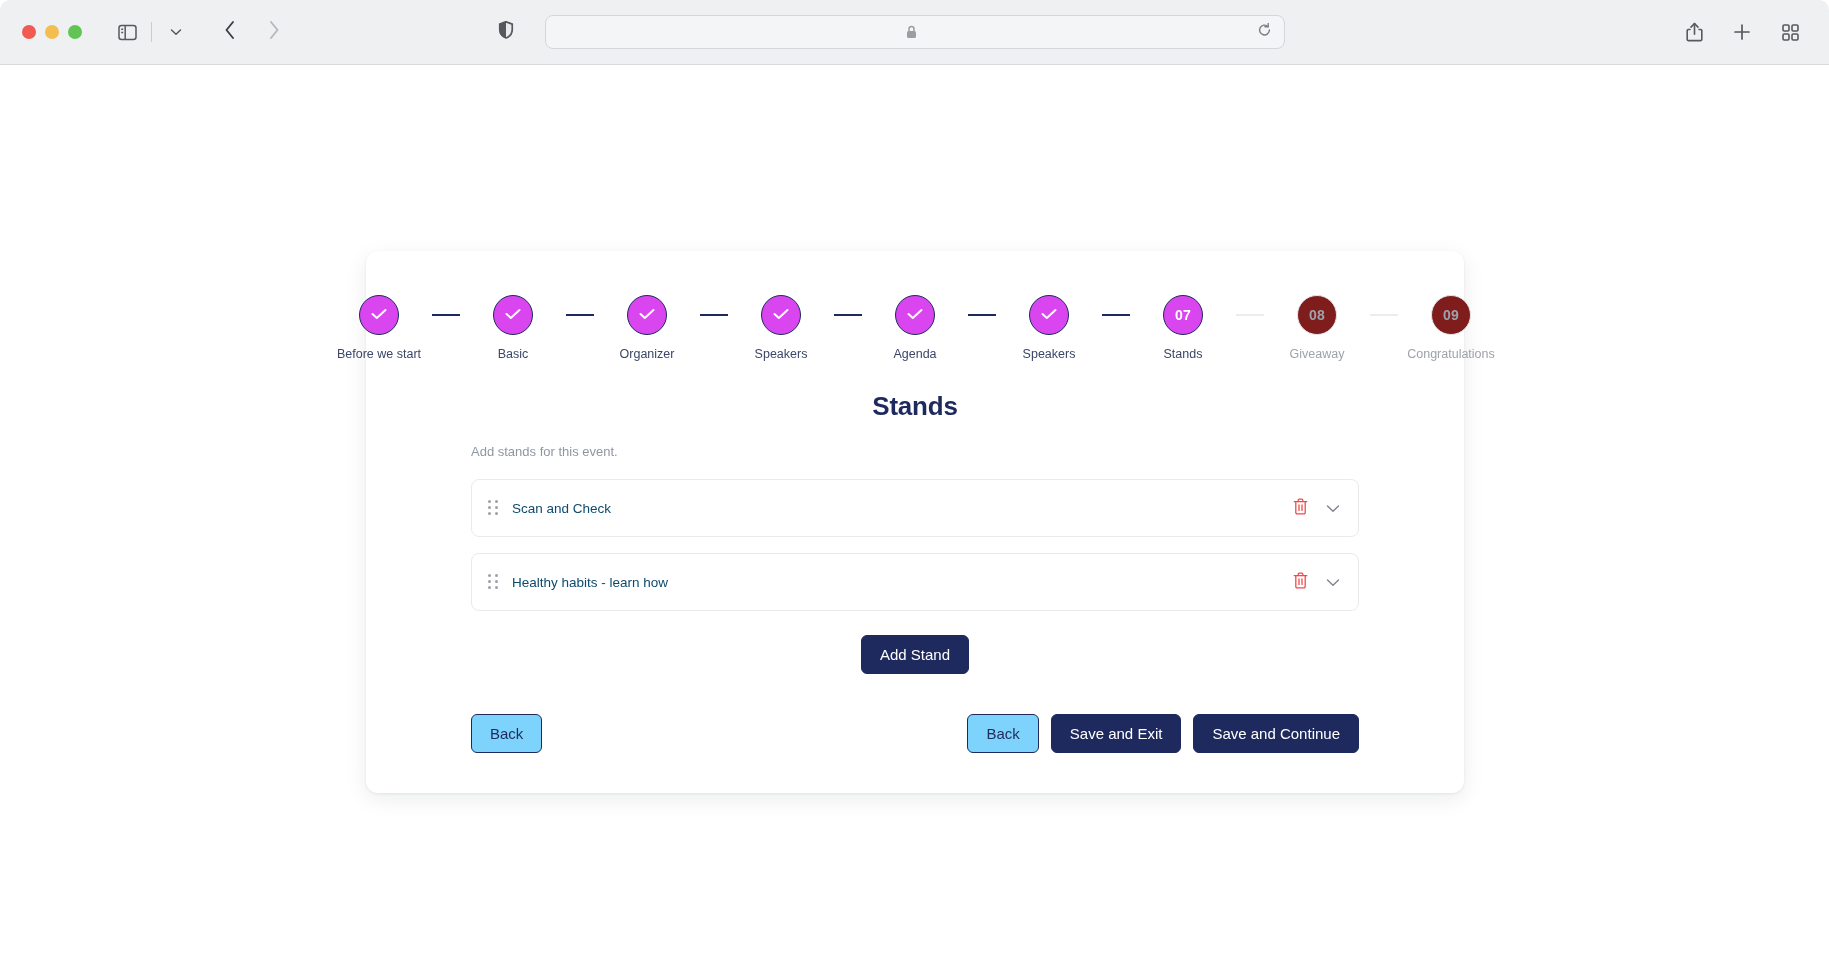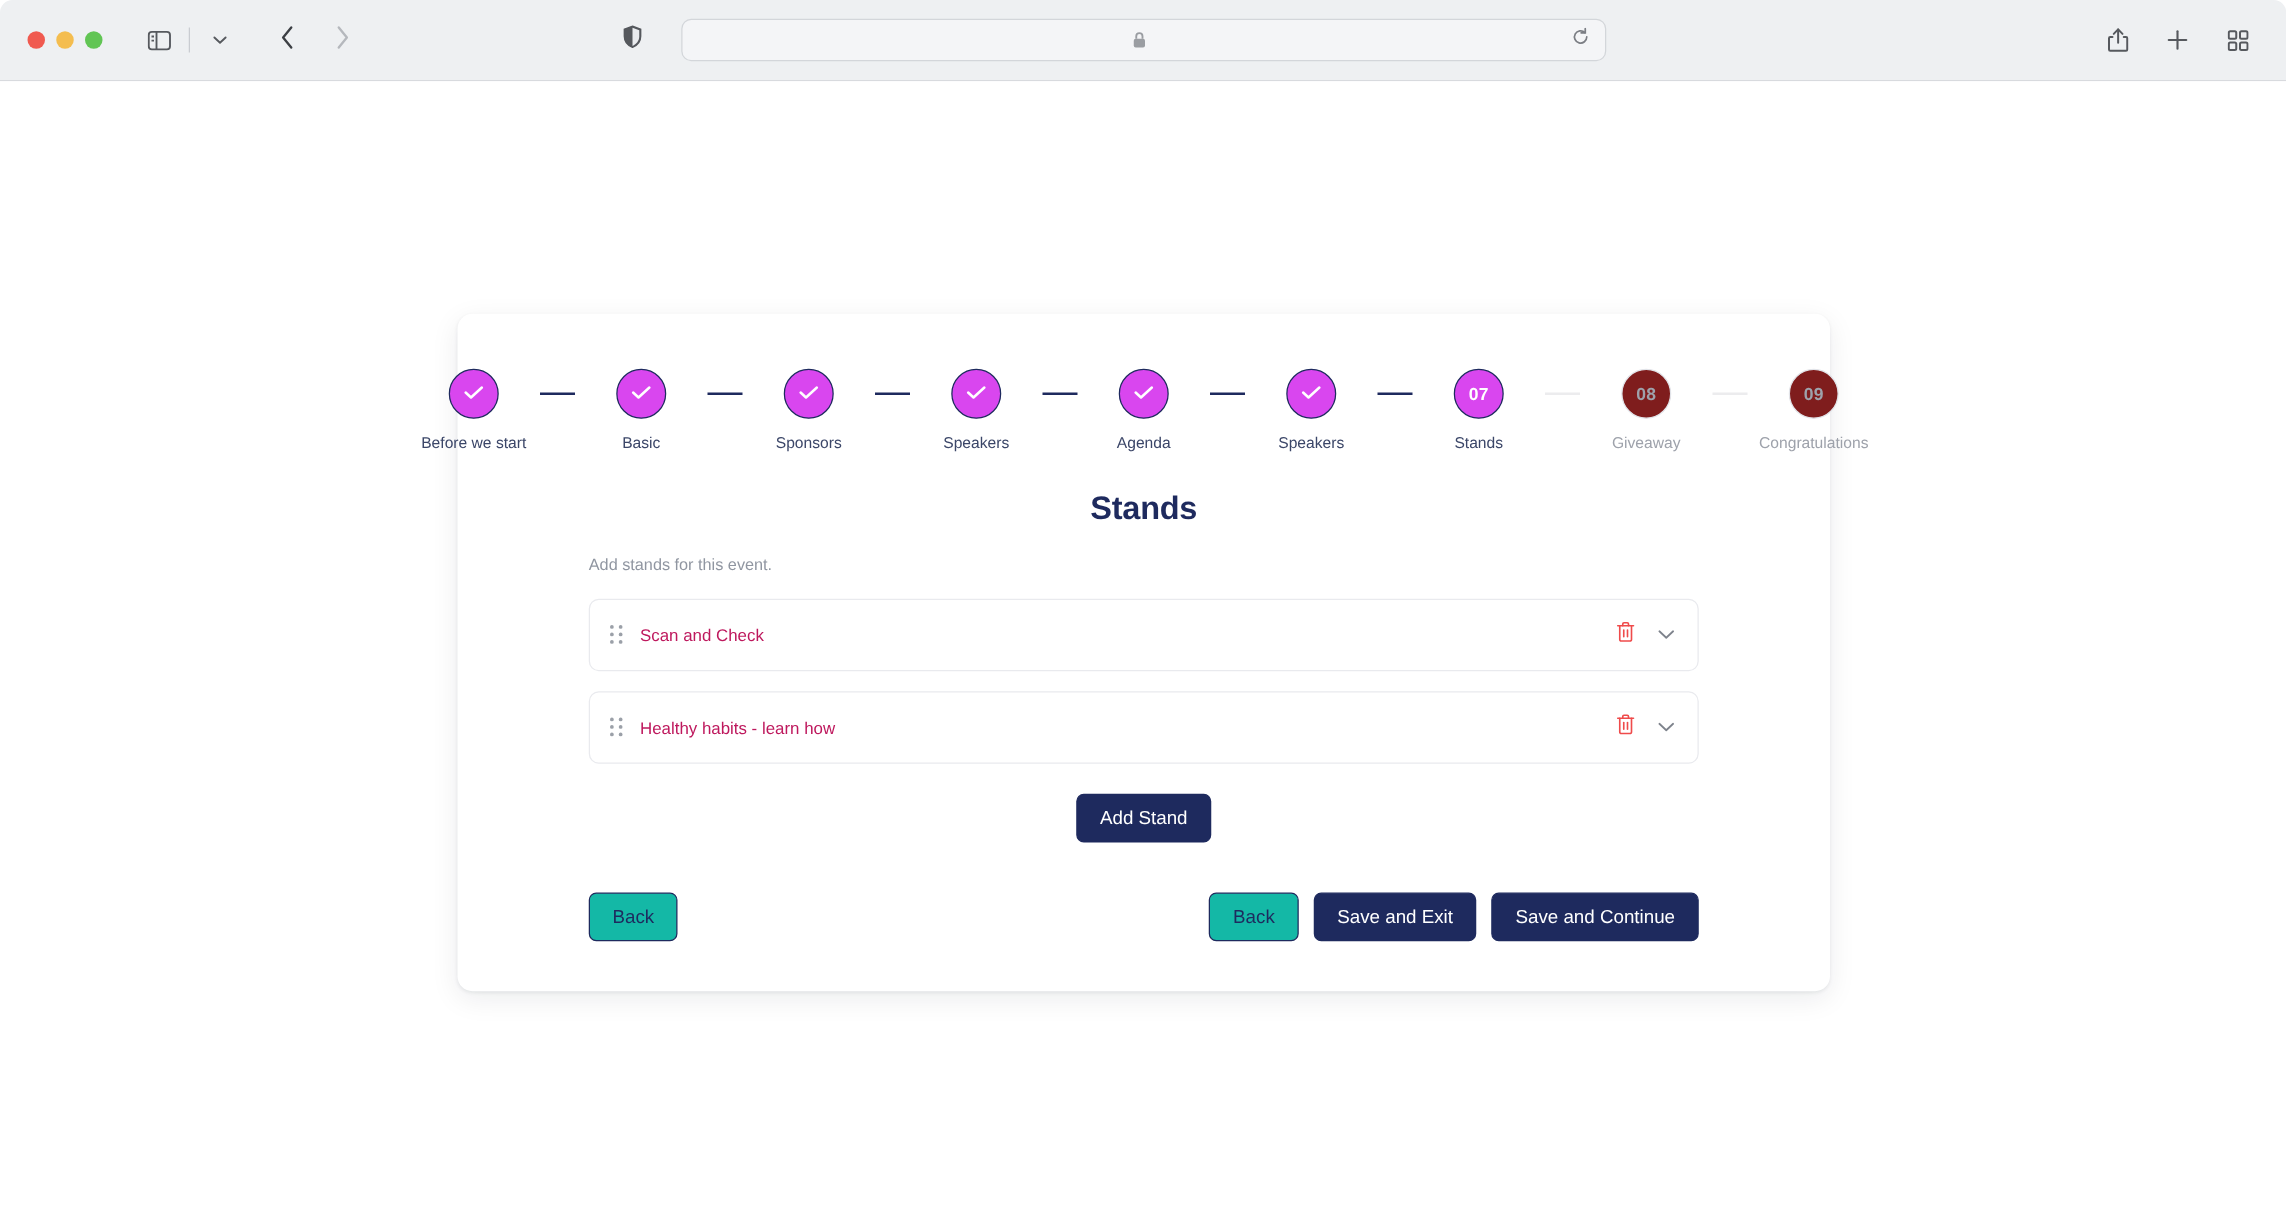--- a/index.html
+++ b/index.html
@@ -220,21 +220,21 @@
     cursor: grab;
   }
   .drag-handle i {
     width: 3px; height: 3px;
     background: #9ba0a8;
     border-radius: 50%;
     display: block;
   }
   .stand-name {
     font-size: 13.5px;
-    color: #be185d;
+    color: #0c4a6e;
     flex: 1;
   }
   .row-actions { display: flex; align-items: center; gap: 18px; }
   .icon-btn { display: flex; align-items: center; justify-content: center; }
   .icon-btn.trash   { color: #ef4b4b; }
   .icon-btn.chevron { color: #7e838c; }
 
   
   .add-stand-wrap {
     margin-top: 24px;
@@ -250,21 +250,21 @@
     cursor: pointer;
     white-space: nowrap;
     line-height: 1;
   }
   .btn-primary {
     background: #1e2a5e;
     color: #ffffff;
     border: 1px solid #1e2a5e;
   }
   .btn-outline {
-    background: #14b8a6;
+    background: #7dd3fc;
     color: #1e2a5e;
     border: 1px solid #1e2a5e;
   }
 
   
   .footer-actions {
     margin-top: 40px;
     padding: 0 105px;
     display: flex;
     align-items: center;
@@ -421,21 +421,21 @@
         <div class="connector"></div>
 
         <div class="step done">
           <div class="step-circle done">
             <span>
               <svg width="16" height="12" viewBox="0 0 16 12" fill="none" stroke="#ffffff" stroke-width="2" stroke-linecap="round" stroke-linejoin="round">
                   <polyline points="1.5,6 5.8,10 14.5,2"></polyline>
                 </svg>
             </span>
           </div>
-          <div class="step-label">Sponsors</div>
+          <div class="step-label">Organizer</div>
         </div>
 
         <div class="connector"></div>
 
         <div class="step done">
           <div class="step-circle done">
             <span>
               <svg width="16" height="12" viewBox="0 0 16 12" fill="none" stroke="#ffffff" stroke-width="2" stroke-linecap="round" stroke-linejoin="round">
                   <polyline points="1.5,6 5.8,10 14.5,2"></polyline>
                 </svg>

